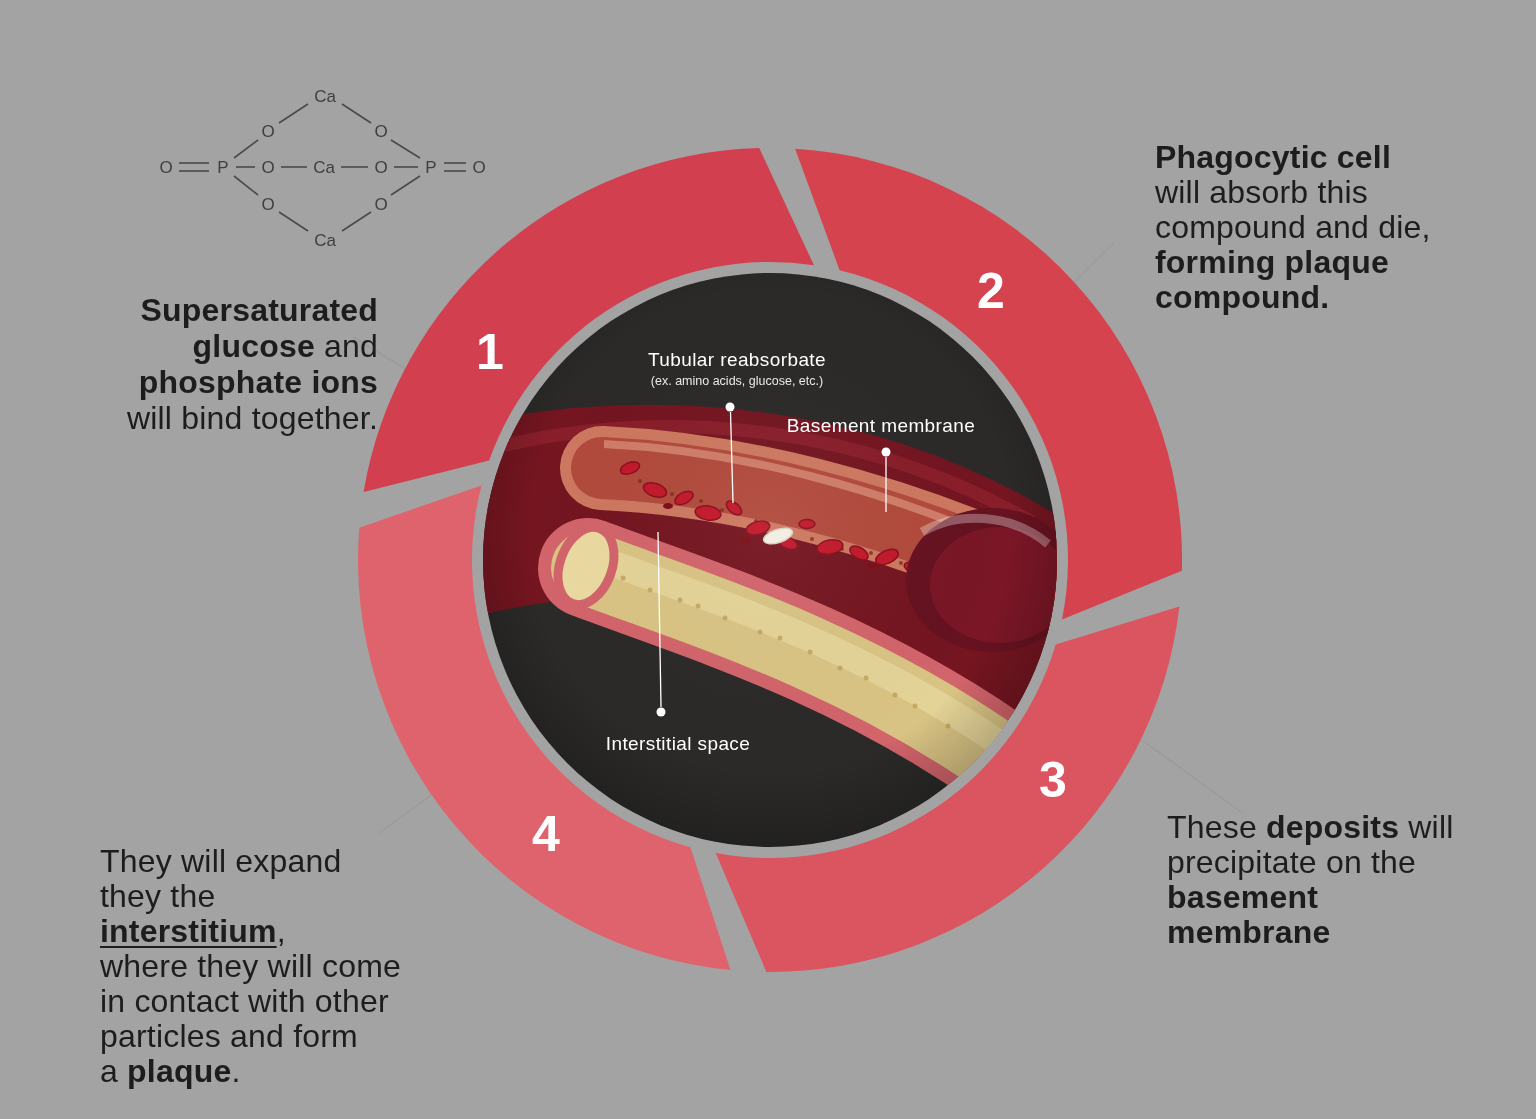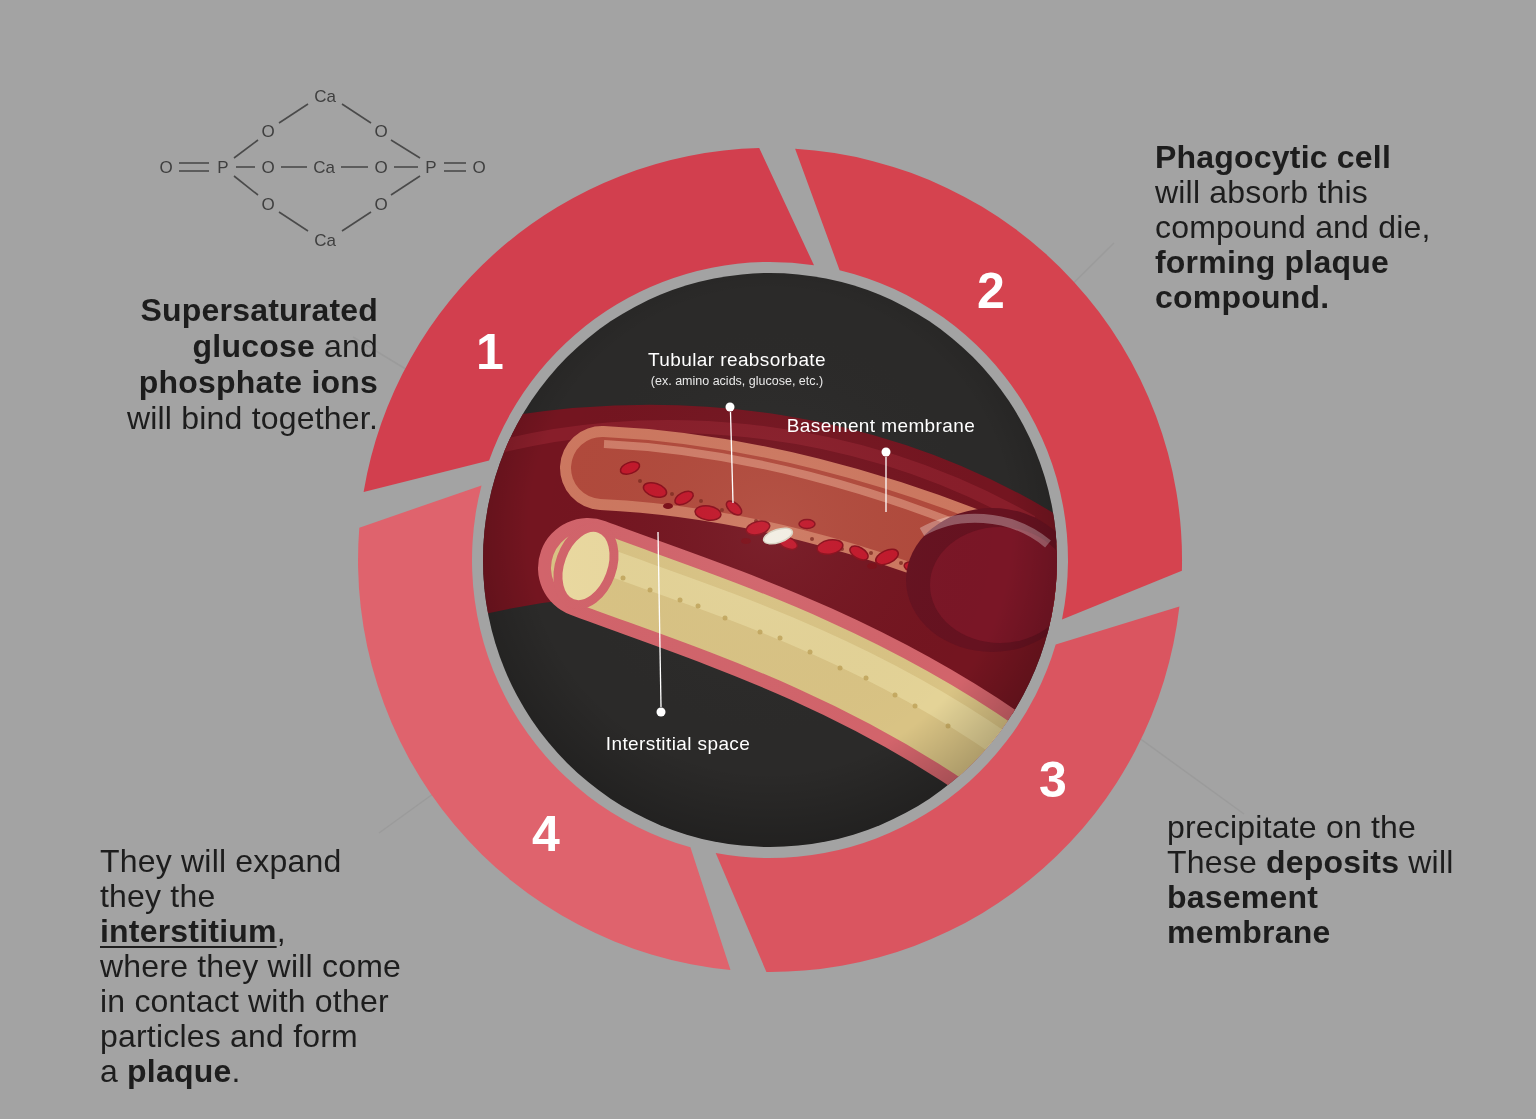--- a/index.html
+++ b/index.html
@@ -201,22 +201,22 @@
 
   <div class="step-text step-2">
     <div class="line"><span class="b">Phagocytic cell</span></div>
     <div class="line"><span>will absorb this</span></div>
     <div class="line"><span>compound and die,</span></div>
     <div class="line"><span class="b">forming plaque</span></div>
     <div class="line"><span class="b">compound.</span></div>
   </div>
 
   <div class="step-text step-3">
+    <div class="line"><span>These </span><span class="b">deposits</span><span> will</span></div>
     <div class="line"><span>precipitate on the</span></div>
-    <div class="line"><span>These </span><span class="b">deposits</span><span> will</span></div>
     <div class="line"><span class="b">basement membrane</span></div>
   </div>
 
   <div class="step-text step-4">
     <div class="line"><span>They will expand</span></div>
     <div class="line"><span>they the </span><span class="b u">interstitium</span><span>,</span></div>
     <div class="line"><span>where they will come</span></div>
     <div class="line"><span>in contact with other</span></div>
     <div class="line"><span>particles and form</span></div>
     <div class="line"><span>a </span><span class="b">plaque</span><span>.</span></div>

